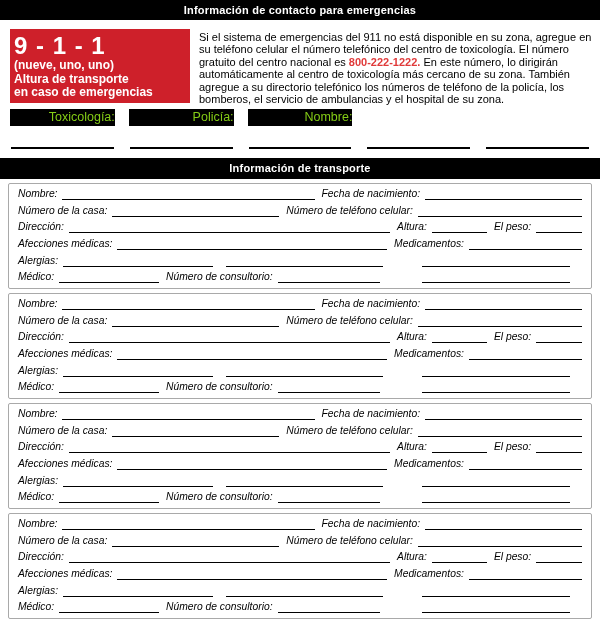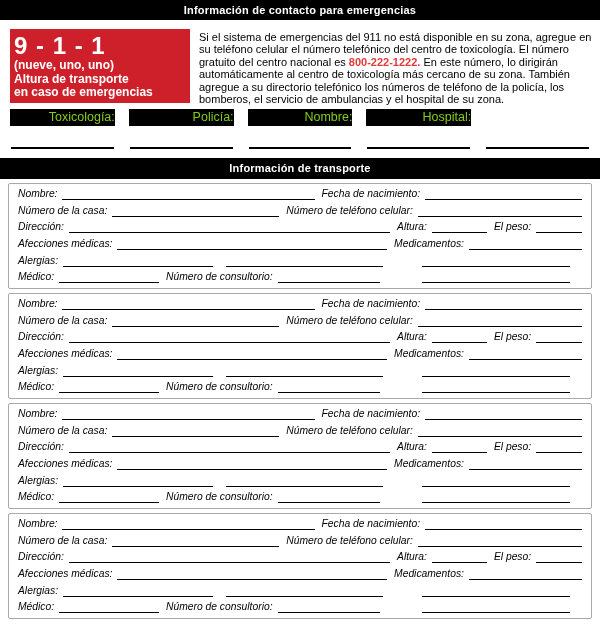--- a/index.html
+++ b/index.html
@@ -75,21 +75,20 @@
     <div class="nine-sub">Altura de transporte</div>
     <div class="nine-sub">en caso de emergencias</div>
   </div>
   <div class="instructions"><span>Si el sistema de emergencias del 911 no está disponible en su zona, agregue en su teléfono celular el número telefónico del centro de toxicología. El número gratuito del centro nacional es </span><span class="phone">800-222-1222.</span><span> En este número, lo dirigirán automáticamente al centro de toxicología más cercano de su zona. También agregue a su directorio telefónico los números de teléfono de la policía, los bomberos, el servicio de ambulancias y el hospital de su zona.</span></div>
 </div>
 
 <div class="contact-grid">
   <div class="contact-label">Toxicología:</div>
   <div class="contact-label">Policía:</div>
   <div class="contact-label">Nombre:</div>
-  <div class="contact-label">Hospital:</div>
 </div>
 
 <div class="contact-grid contact-lines">
   <div class="contact-line"></div>
   <div class="contact-line"></div>
   <div class="contact-line"></div>
   <div class="contact-line"></div>
   <div class="contact-line"></div>
 </div>
 

